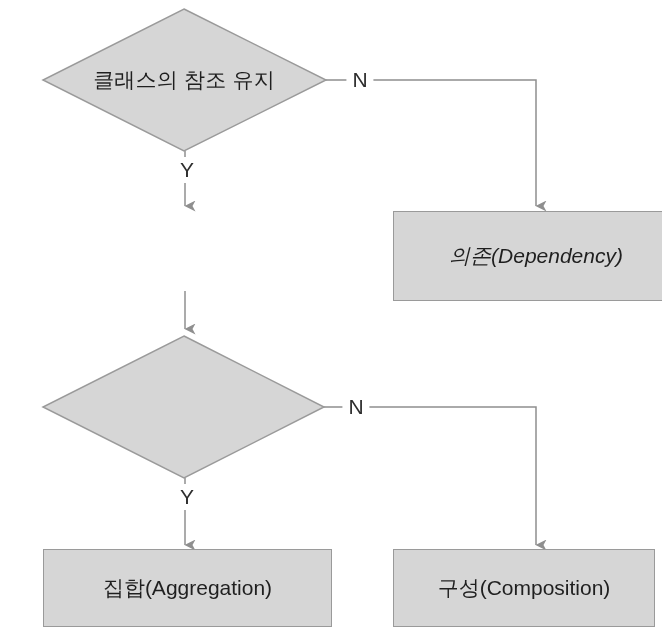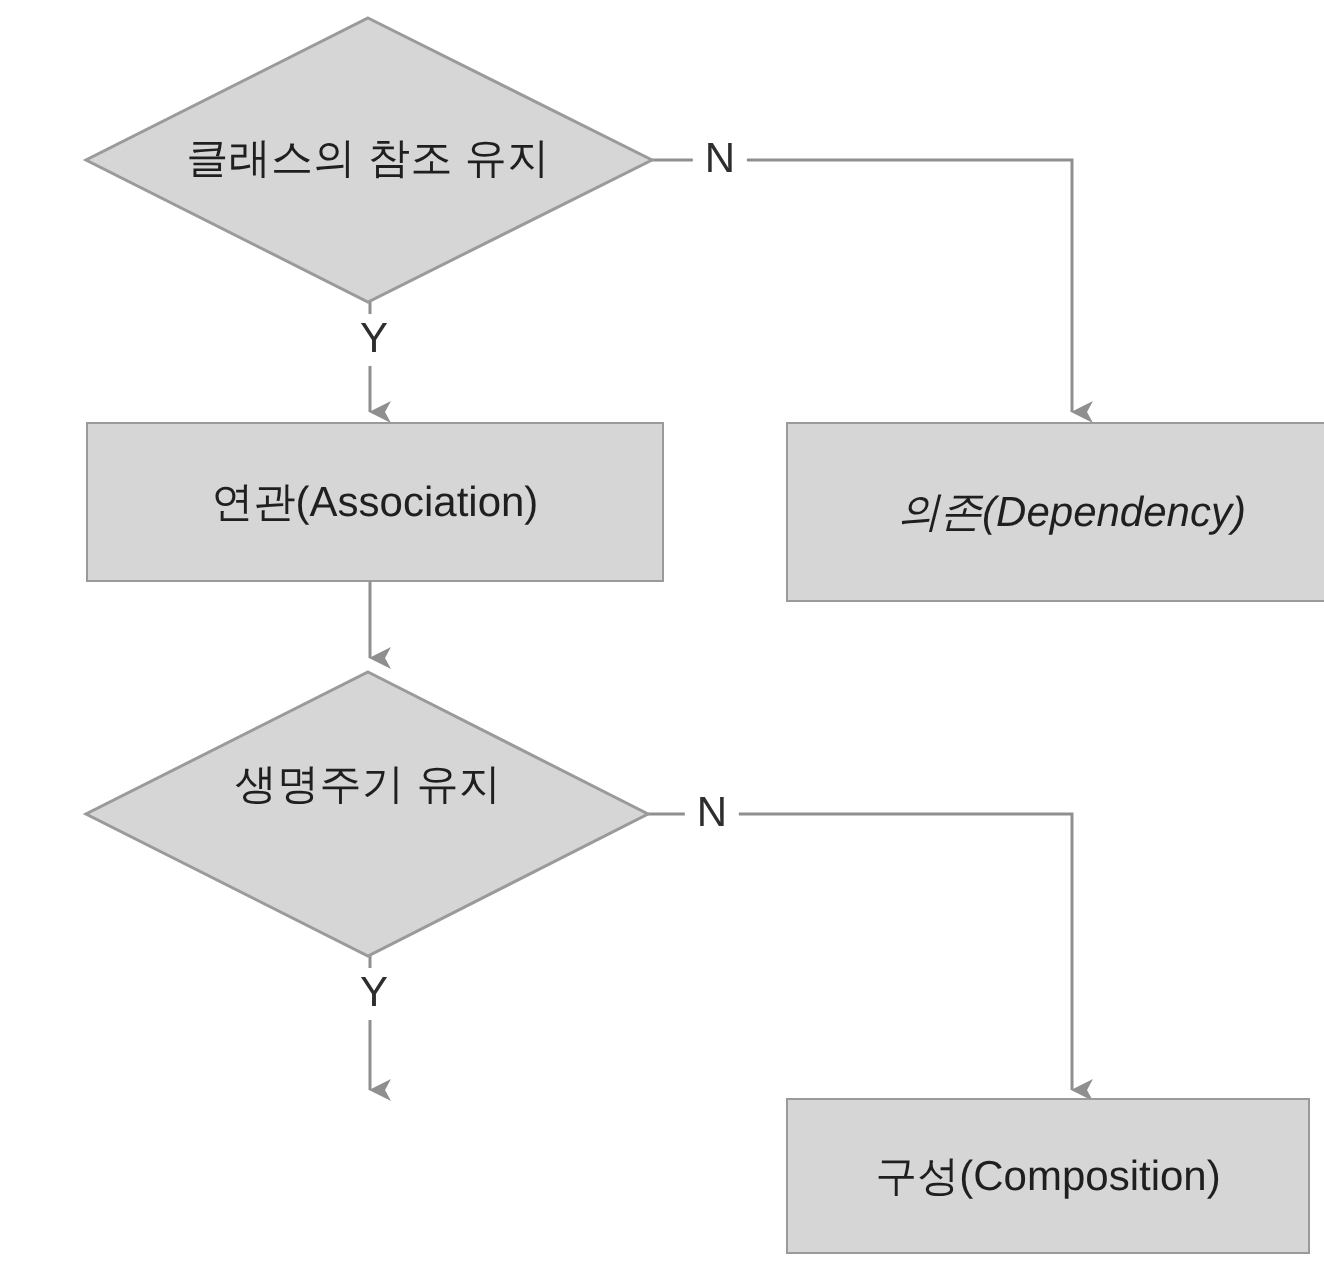--- a/index.html
+++ b/index.html
@@ -86,25 +86,24 @@
     <path class="connector" d="M157,478 V545" marker-end="url(#arrow)"></path>
     <path class="connector" d="M296,407 H508 V545" marker-end="url(#arrow)"></path>
 
     <polygon class="diamond-shape" points="156,9 298,80 156,151 15,80"></polygon>
     <polygon class="diamond-shape" points="156,336 296,407 156,478 15,407"></polygon>
   </svg>
 
   <div class="node-label" style="left:36px; top:67px; width:240px;">클래스의 참조 유지</div>
 
   <div class="node-label" style="left:36px; top:380px; width:240px;">
-    <div>생명주기 유지</div>
   </div>
 
   <span class="branch-label" style="left:159px; top:170px;">Y</span>
   <span class="branch-label" style="left:332px; top:80px;">N</span>
   <span class="branch-label" style="left:159px; top:497px;">Y</span>
   <span class="branch-label" style="left:328px; top:407px;">N</span>
 
-  <div class="process-box" style="left:15px; top:211px; width:289px; height:80px;">연관(Association)</div>
   <div class="process-box" style="left:365px; top:211px; width:286px; height:90px;font-style:italic;">의존(Dependency)</div>
+  <div class="process-box" style="left:15px; top:549px; width:289px; height:78px;">집합(Aggregation)</div>
   <div class="process-box" style="left:365px; top:549px; width:262px; height:78px;">구성(Composition)</div>
 
 </div>
 
 </body></html>

